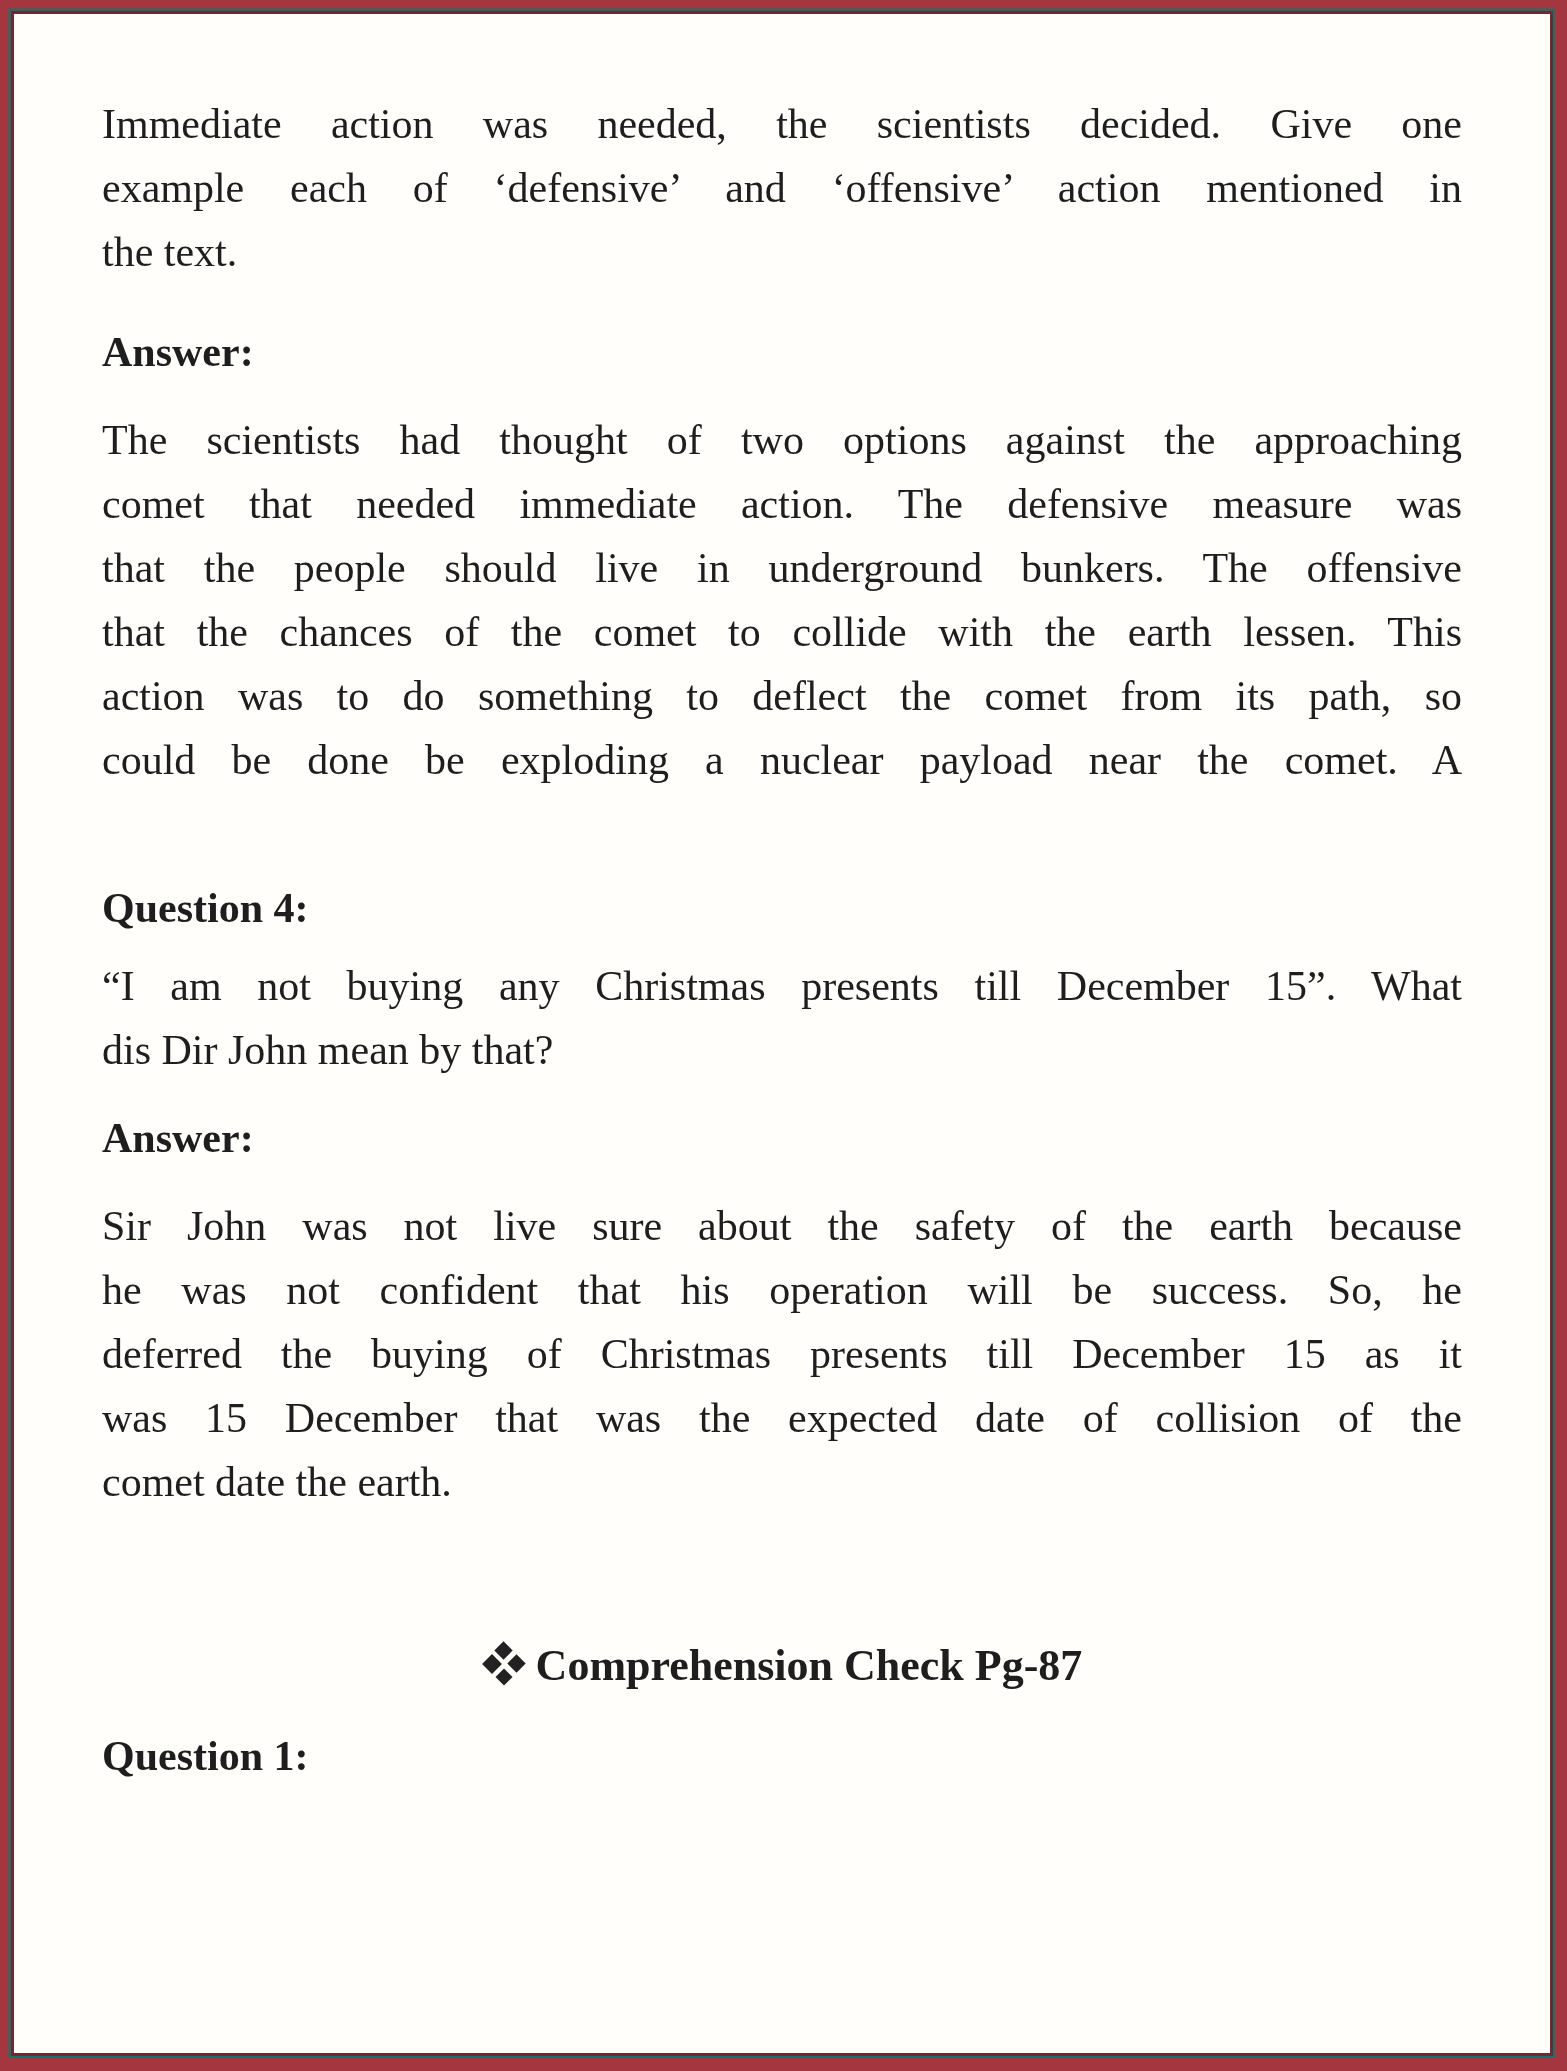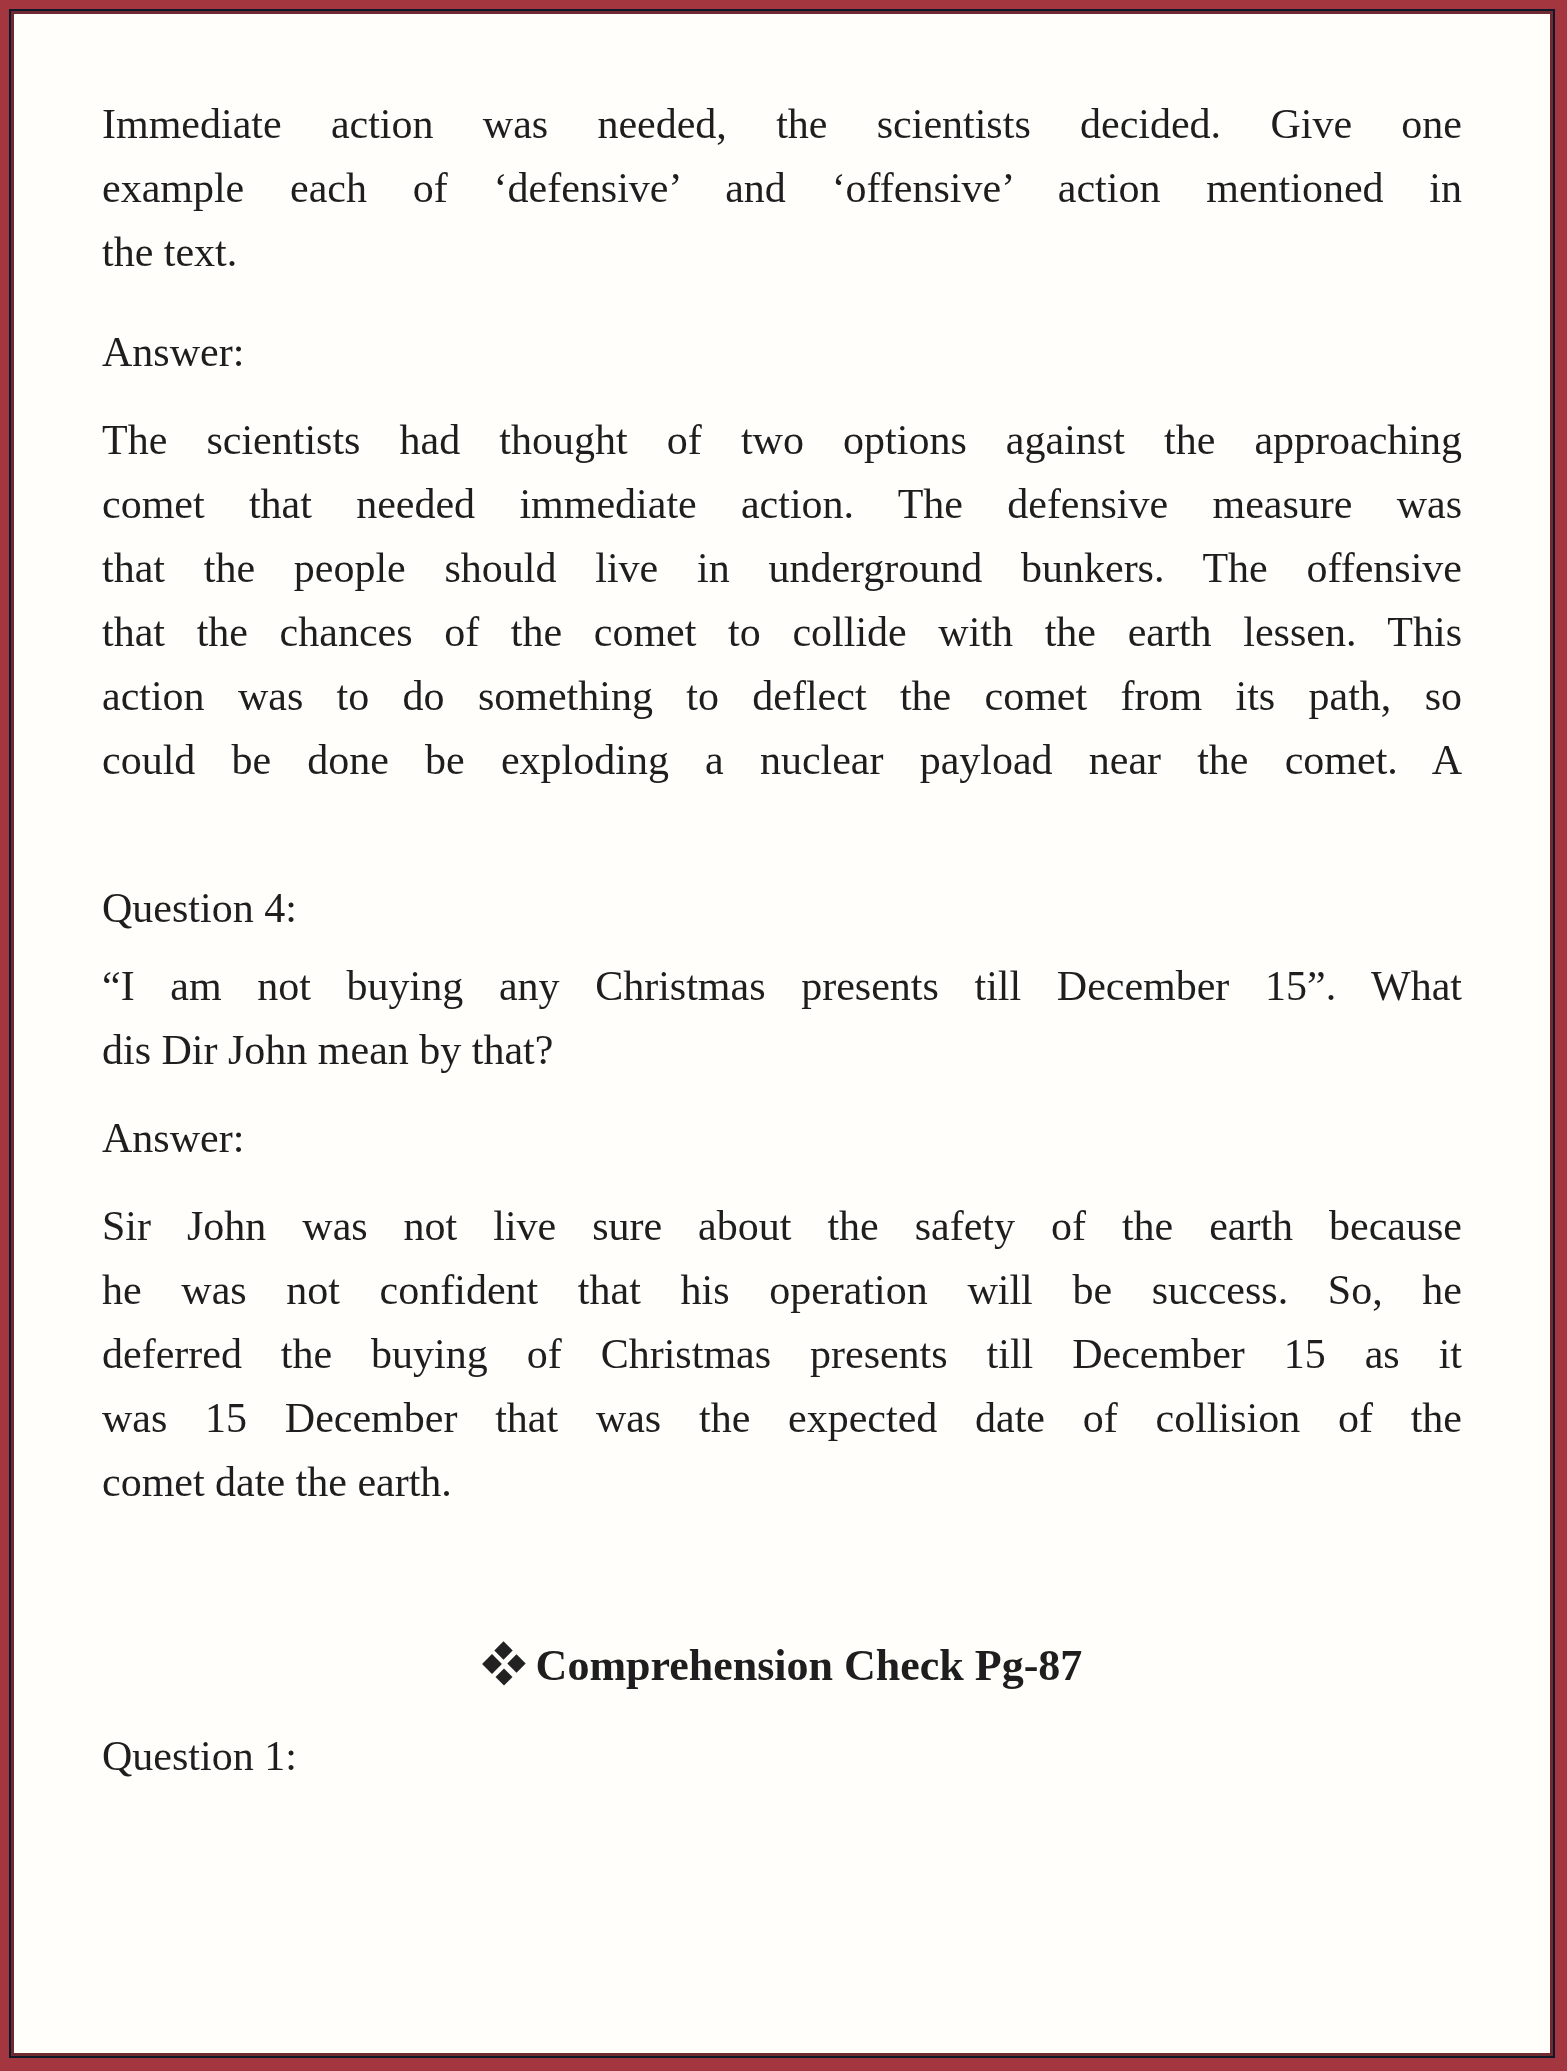--- a/index.html
+++ b/index.html
@@ -2,21 +2,21 @@
 <html><head>
 <meta charset="utf-8">
 <style>
   html, body { margin: 0; padding: 0; background: #ffffff; }
 
   .page {
     position: relative;
     width: 1567px;
     height: 2071px;
     box-sizing: border-box;
-    background: #0f172a;
+    background: #0f766e;
     border-style: solid;
     border-color: #a4363f;
     border-width: 9px 12px 13px 9px;
     padding: 2px;
     font-family: "Liberation Serif", "DejaVu Serif", serif;
     color: #1e1e1e;
   }
 
   .frame {
     box-sizing: border-box;
@@ -26,21 +26,21 @@
     background: #fffefb;
     padding: 78px 88px 0 88px;
     overflow: hidden;
   }
 
   .doc { width: 1360px; font-size: 42px; line-height: 64px; }
 
   .ln   { text-align: justify; text-align-last: justify; }
   .ln-last { text-align: left; }
 
-  .hd { font-weight: normal; }
+  .hd { font-weight: bold; }
 
   .mt-answer1   { margin-top: 36px; }
   .mt-para2     { margin-top: 24px; }
   .mt-question4 { margin-top: 84px; }
   .mt-quote     { margin-top: 14px; }
   .mt-answer2   { margin-top: 24px; }
   .mt-para3     { margin-top: 24px; }
   .mt-center-hd { margin-top: 120px; }
   .mt-question1 { margin-top: 26px; }
 

